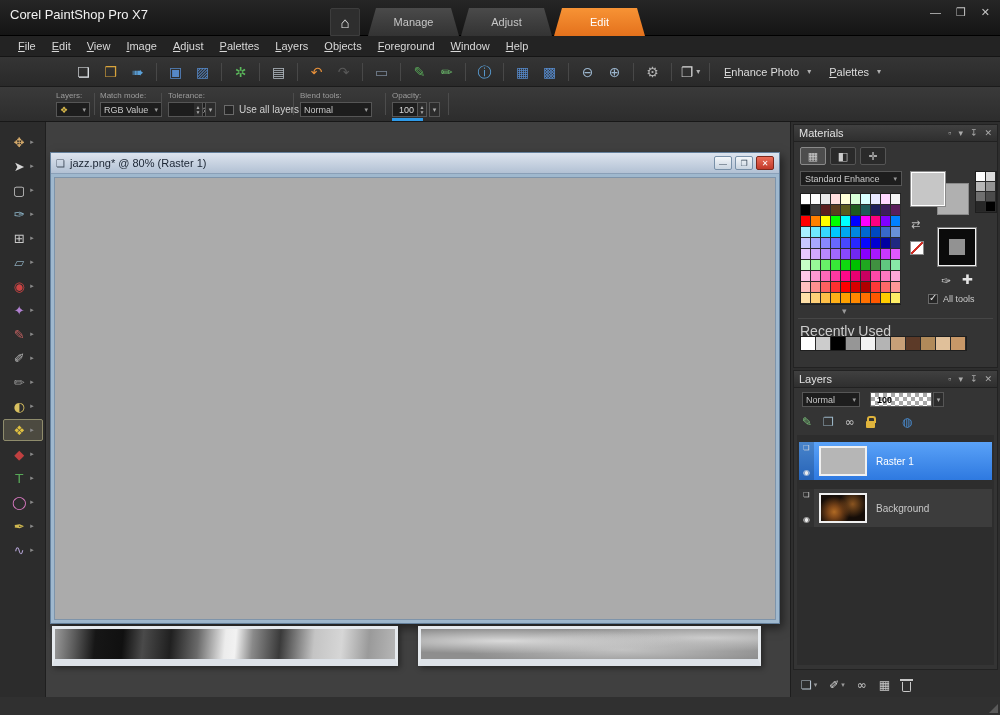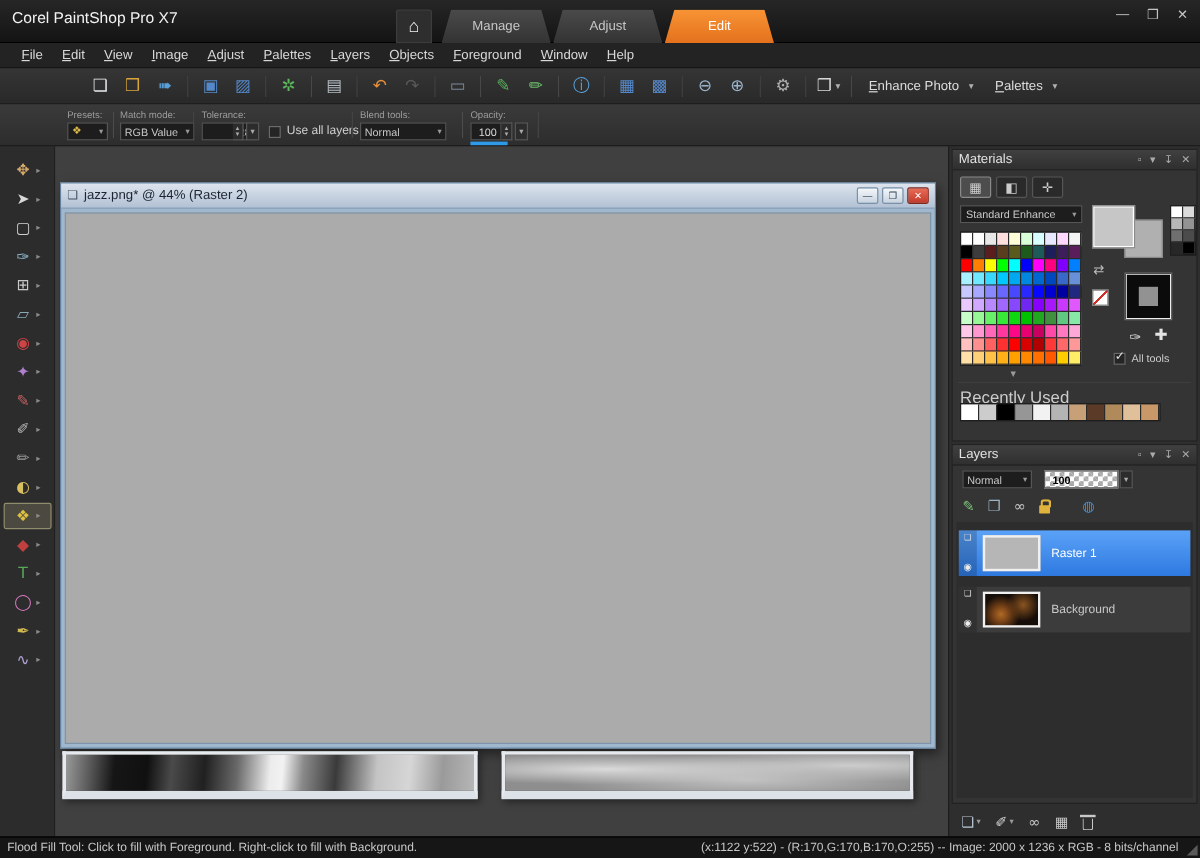--- a/index.html
+++ b/index.html
@@ -248,21 +248,21 @@
       </div>
       <div class="tb-sep"></div>
       <div class="tb-btn">
         <span class="tb-glyph" style="color: rgb(216, 216, 216);">❐</span>
         <span class="tb-dd">▾</span>
       </div>
       <div class="tb-sep"></div>
     </div>
 
   <div class="optionsbar">
-    <div class="opt-label" style="left:56px;">Presets:</div>
+    <div class="opt-label" style="left:56px;">Layers:</div>
     <div class="opt-select" style="left:56px;width:34px;">
       <span style="color:#d8b84a;font-family:'DejaVu Sans',sans-serif;">❖</span>
       <span class="opt-dd">▾</span>
     </div>
 
     <div class="opt-label" style="left:100px;">Match mode:</div>
     <div class="opt-select" style="left:100px;width:62px;">
       <span>RGB Value</span>
       <span class="opt-dd">▾</span>
     </div>
@@ -374,21 +374,21 @@
       <div class="tool">
         <span class="tool-icon" style="color: rgb(176, 160, 208);">∿</span>
         <span class="tool-dd">▸</span>
       </div>
     </div>
 
   <div class="workspace">
     <div class="docwin">
       <div class="doc-titlebar">
         <span class="doc-icon">❏</span>
-        <span class="doc-title">jazz.png* @ 44% (Raster 2)</span>
+        <span class="doc-title">jazz.png* @ 80% (Raster 1)</span>
         <span class="doc-btn">—</span>
         <span class="doc-btn">❐</span>
         <span class="doc-btn close">✕</span>
       </div>
       <div class="doc-canvas"></div>
     </div>
     <div class="partialwin pw-left">
         <div class="pw-content"></div>
       </div>
     <div class="partialwin pw-right">
@@ -615,19 +615,15 @@
         </div>
         <div class="bt-btn">
           <span style="color: rgb(200, 200, 200);">▦</span>
         </div>
         <div class="bt-btn">
           <div class="icon-trash"></div>
         </div>
       </div>
   </div>
 
-  <div class="statusbar">
-    <span>Flood Fill Tool: Click to fill with Foreground. Right-click to fill with Background.</span>
-    <span>(x:1122 y:522) - (R:170,G:170,B:170,O:255) -- Image:  2000 x 1236 x RGB - 8 bits/channel</span>
-  </div>
   <div class="grip"></div>
 
 </div>
 
 </body></html>

